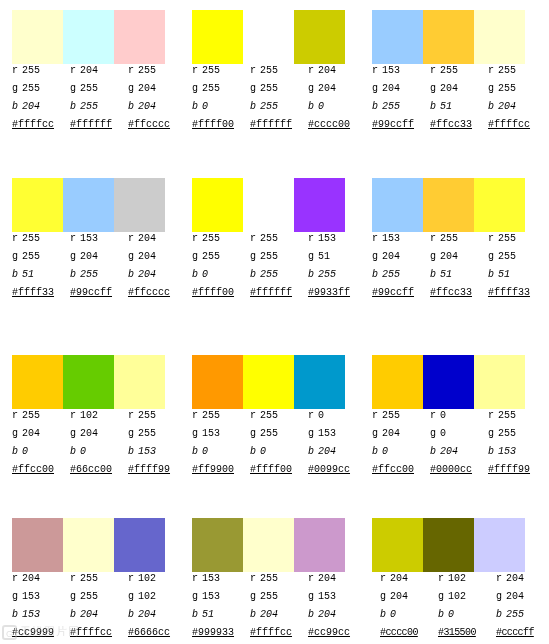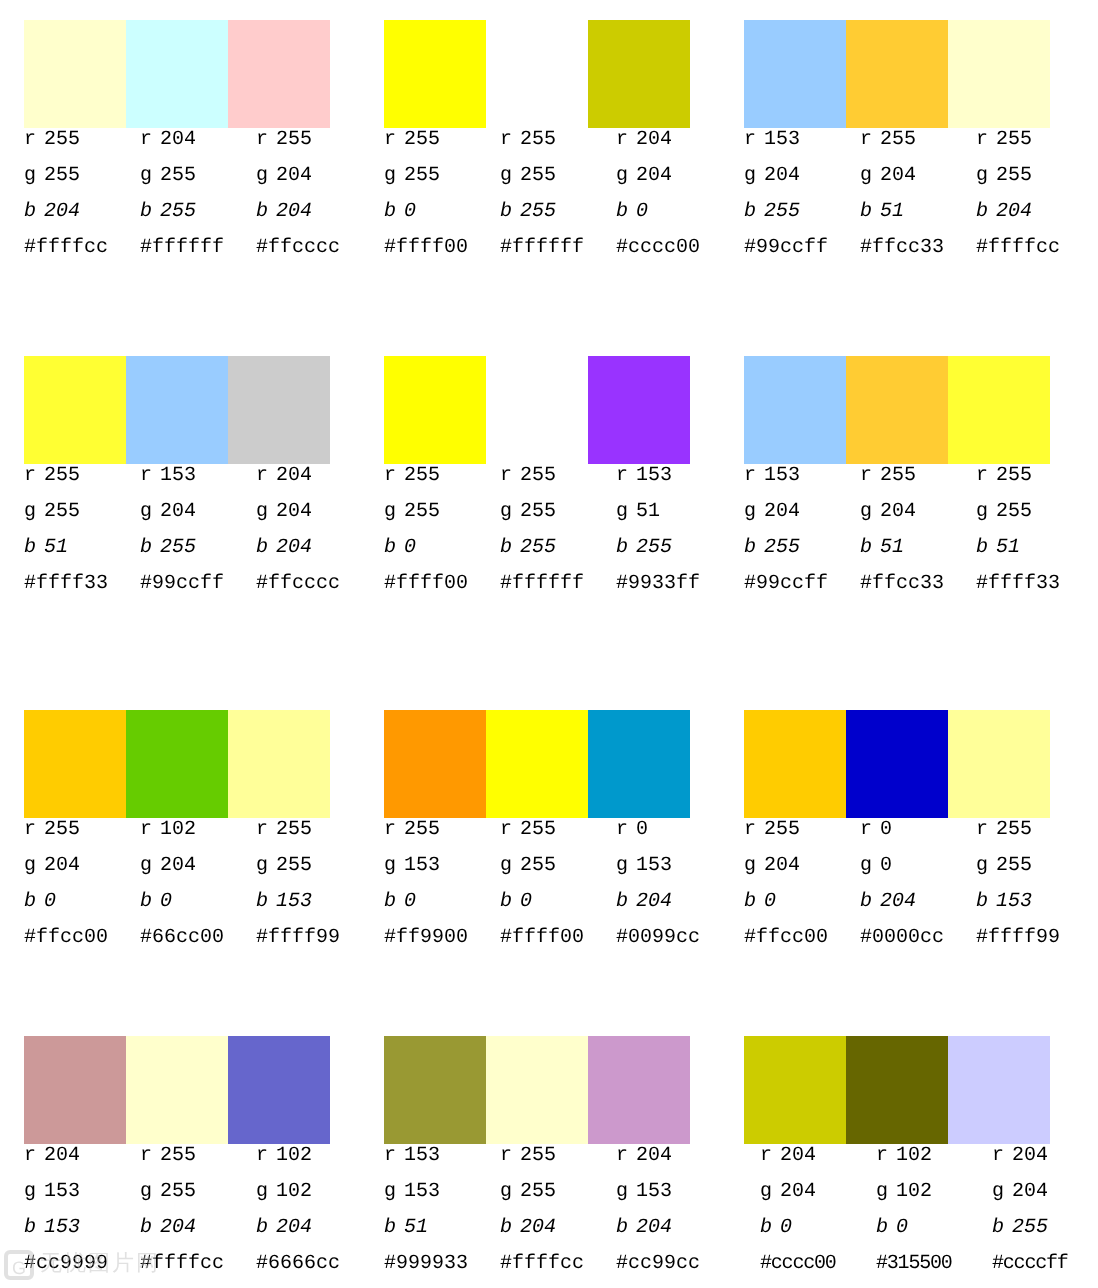--- a/index.html
+++ b/index.html
@@ -76,21 +76,21 @@
     left: 2px;
     font-size: 10px;
     line-height: 10px;
     color: #000000;
     white-space: nowrap;
     letter-spacing: 0px;
   }
   .value-line.l0 { top: 0px; }
   .value-line.l1 { top: 18px; }
   .value-line.l2 { top: 36px; font-style: italic; }
-  .value-line.l3 { top: 54px; }
+  .value-line.l3 { top: 54px; text-decoration: underline; }
 
   .chan-key { display: inline-block; width: 10px; }
 
   .hex-line {
     font-size: 10px;
     line-height: 10px;
   }
 
   
   .palette-group.tight .value-table { left: 18px; }

